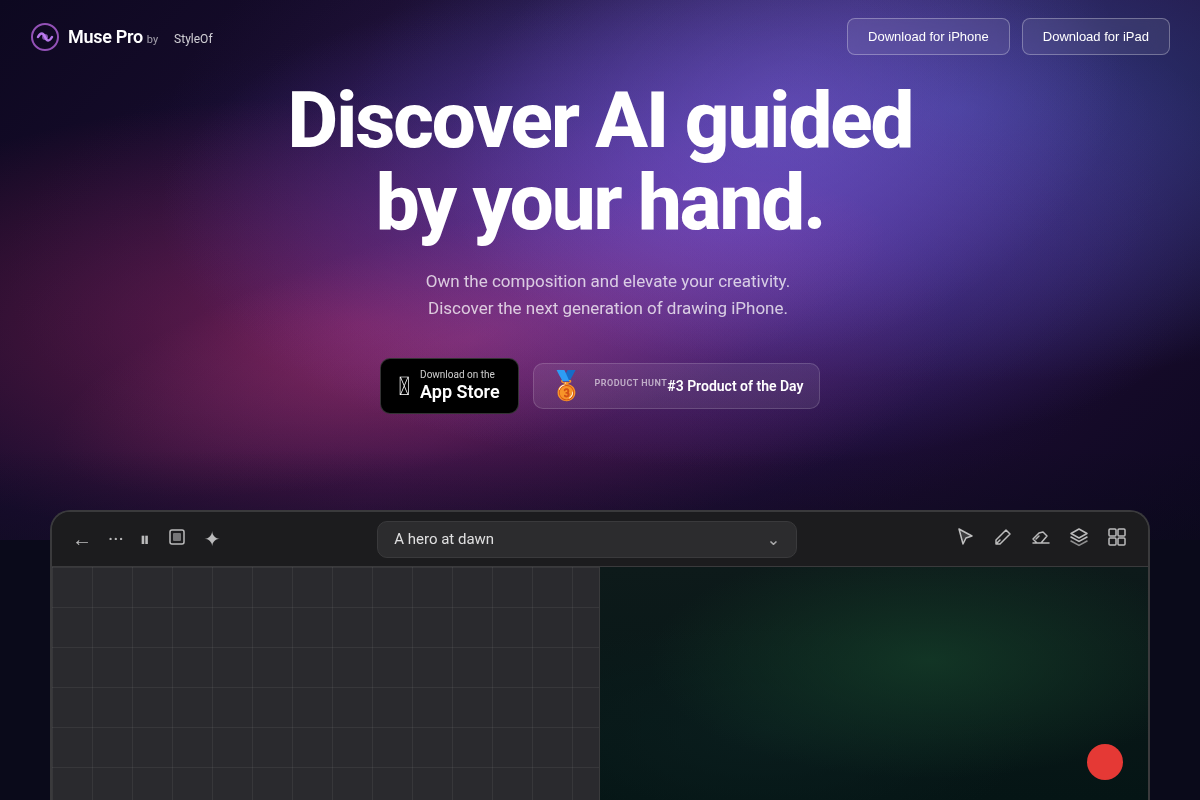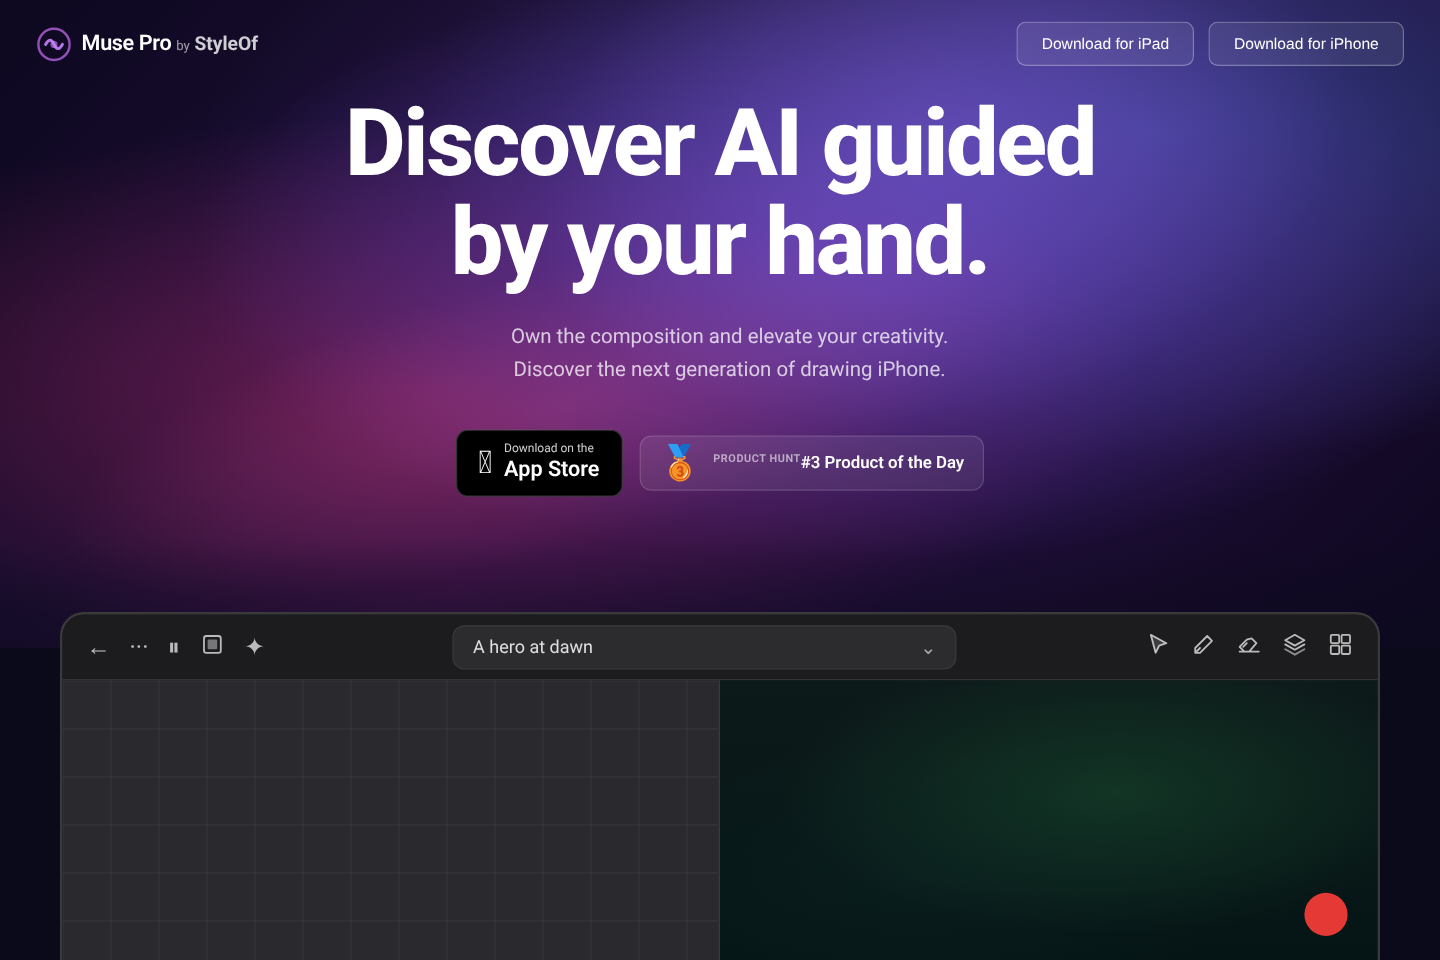--- a/index.html
+++ b/index.html
@@ -96,22 +96,23 @@
     }
 
     .logo-by {
       color: rgba(255,255,255,0.6);
       font-size: 11px;
       font-weight: 400;
     }
 
     .logo-brand {
       color: rgba(255,255,255,0.8);
-      font-size: 16px;
-      font-weight: 700;
+      font-size: 12px;
+      font-weight: 400;
+      margin-left: 12px;
     }
 
     .nav-buttons {
       display: flex;
       gap: 12px;
     }
 
     .nav-btn {
       padding: 10px 20px;
       border: 1px solid rgba(255,255,255,0.3);
@@ -407,22 +408,22 @@
       <circle cx="15" cy="15" r="3" fill="rgba(200,130,255,0.6)"></circle>
     </svg>
     <div class="logo-text">
       <span class="logo-main">Muse Pro</span>
       <span class="logo-by">by</span>
       <span class="logo-brand">StyleOf</span>
     </div>
   </div>
 
   <div class="nav-buttons">
+    <button class="nav-btn">Download for iPhone</button>
     <button class="nav-btn">Download for iPad</button>
-    <button class="nav-btn">Download for iPhone</button>
   </div>
 </nav>
 
 <div class="hero-content">
   <h1 class="hero-title">
     <span>Discover AI guided</span><br>
     <span>by your hand.</span>
   </h1>
   <p class="hero-subtitle">
     <span>Own the composition and elevate your creativity.</span><br>

